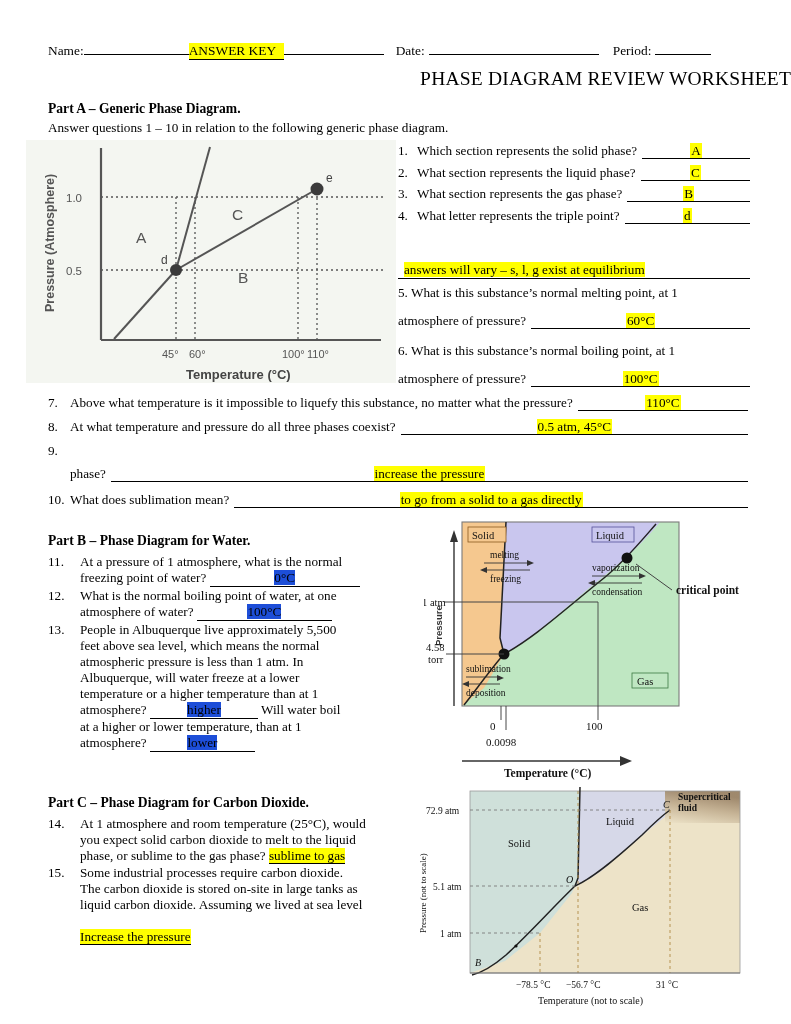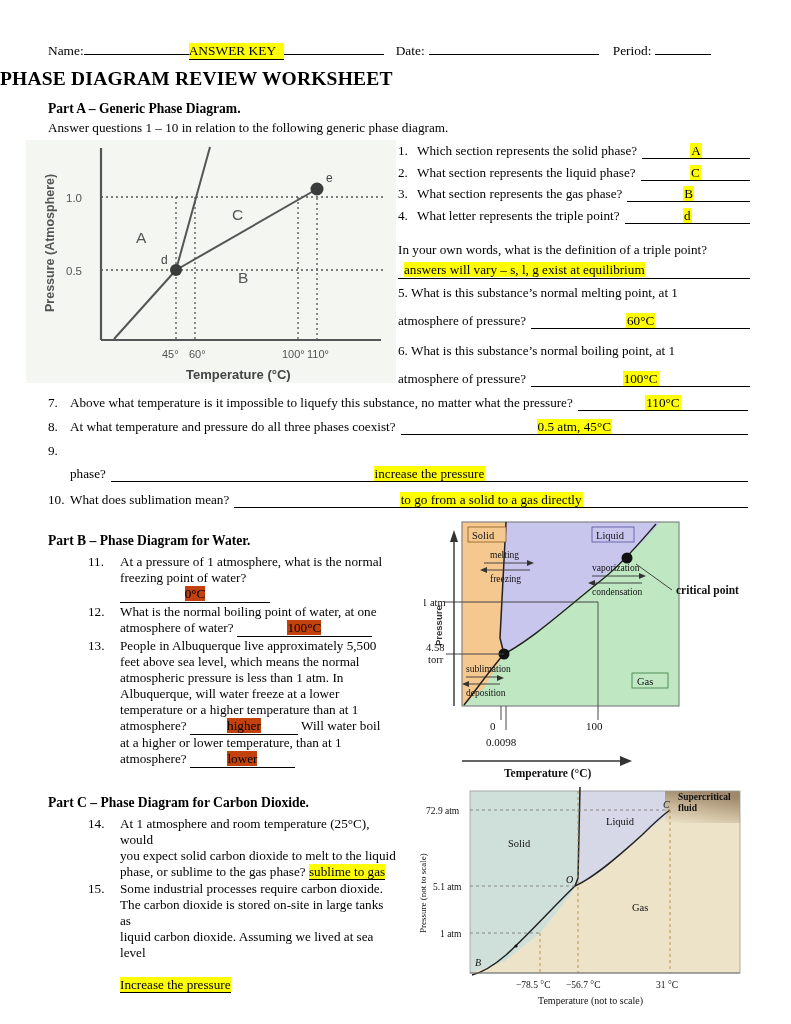--- a/index.html
+++ b/index.html
@@ -22,21 +22,21 @@
     position: absolute; left: 48px; top: 42px; width: 700px;
     display: flex; align-items: baseline; font-size: 13.4px;
   }
   .nr-label { white-space: nowrap; }
   .rule { border-bottom: 1px solid #000; flex: 0 0 auto; height: 13px; }
   .hl { background: #ffff00; }
   .ul-txt { border-bottom: 1px solid #000; display: inline-block; text-align: left; }
 
   .doc-title {
     position: absolute; left: 0; top: 68px; width: 791px;
-    text-align: left; font-size: 19.5px; font-weight: bold;
+    text-align: right; font-size: 19.5px; font-weight: normal;
     letter-spacing: .2px;
   }
 
   .part-head { font-weight: bold; font-size: 13.6px; }
 
   
   .partA-head { position: absolute; left: 48px; top: 101px; }
   .partA-sub  { position: absolute; left: 48px; top: 120px; font-size: 13.2px; }
 
   
@@ -69,27 +69,27 @@
   .q6b { position: absolute; left: 398px; top: 371px; width: 352px; display:flex; align-items:baseline; font-size:13.2px;}
 
   
   .qfull { position: absolute; left: 48px; width: 700px; display: flex; align-items: baseline; font-size: 13.2px; }
   .qfull .qnum { width: 22px; flex: none; }
 
   
   .partB-head { position: absolute; left: 48px; top: 533px; }
   .qB { position: absolute; left: 48px; top: 554px; width: 342px; font-size: 13.2px; }
   .qBrow { display: flex; margin-bottom: 1px; }
-  .qBnum { width: 32px; flex: none; margin-left: 40px; }
+  .qBnum { width: 32px; flex: none; }
   .qBbody { flex: 1; }
   .inline-ans {
     display: inline-block; border-bottom: 1px solid #000;
     text-align: center; vertical-align: baseline;
   }
-  .inline-ans span { background: #c2410c; }
+  .inline-ans span { background: #1d4ed8; }
 
   
   .figW { position: absolute; left: 424px; top: 518px; width: 345px; height: 262px; }
 
   
   .partC-head { position: absolute; left: 48px; top: 795px; }
   .qC { position: absolute; left: 48px; top: 816px; width: 348px; font-size: 13.2px; }
 
   
   .figC { position: absolute; left: 420px; top: 783px; width: 350px; height: 232px; }
@@ -178,21 +178,20 @@
       <span class="qtxt">What section represents the gas phase?</span>
       <span class="ansline"><span>B</span></span>
     </div>
     <div class="qrow">
       <span class="qnum">4.</span>
       <span class="qtxt">What letter represents the triple point?</span>
       <span class="ansline"><span>d</span></span>
     </div>
   </div>
 
-  <div class="tpq">In your own words, what is the definition of a triple point?</div>
   <div class="tpans"><span class="hl">answers will vary – s, l, g exist at equilibrium</span></div>
 
   <div class="q5a">5.    What is this substance’s normal melting point, at 1</div>
   <div class="q5b">
     <span>atmosphere of pressure?</span>
     <span class="ansline"><span>60°C</span></span>
   </div>
 
   <div class="q6a">6.    What is this substance’s normal boiling point, at 1</div>
   <div class="q6b">

